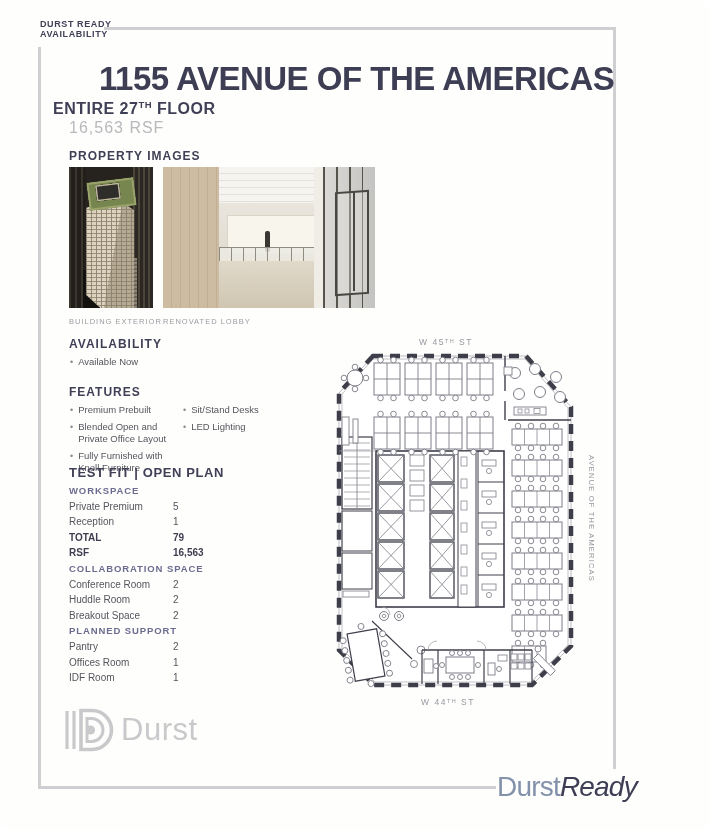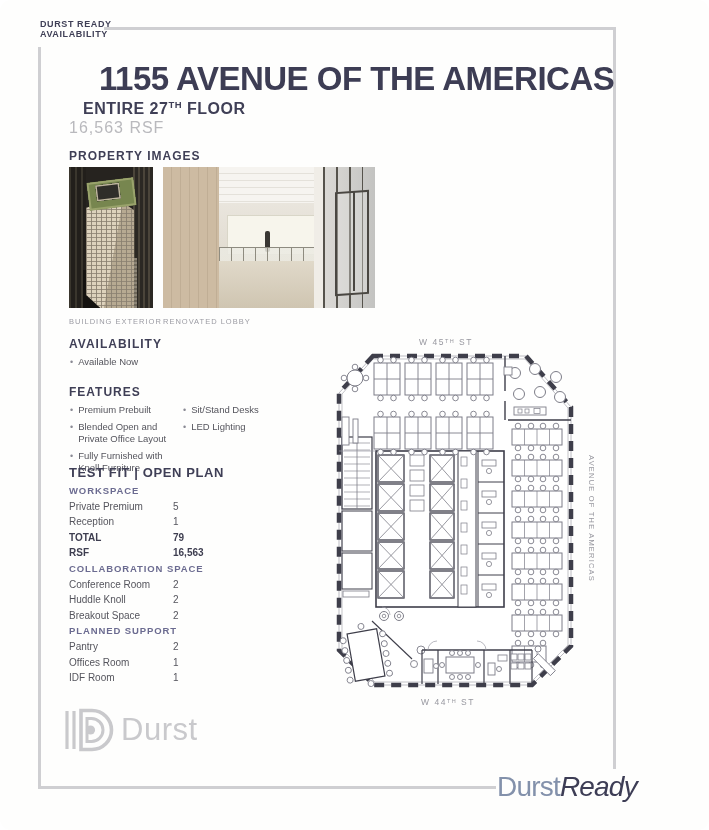--- a/index.html
+++ b/index.html
@@ -11,21 +11,21 @@
   .fl-top{left:104px;top:27px;width:511px;height:2.5px;}
   .fl-right{left:613px;top:27px;width:2.5px;height:742px;}
   .fl-left{left:38px;top:47px;width:2.5px;height:741px;}
   .fl-bottom{left:38px;top:786px;width:458px;height:2.5px;}
 
   
   .brand-tag{position:absolute;left:40px;top:20px;font-size:9px;font-weight:bold;
              letter-spacing:.6px;line-height:9.5px;color:#3f3f56;}
   .title{position:absolute;left:57px;top:60px;font-size:33px;font-weight:bold;
          letter-spacing:-0.5px;color:#3d3d54;white-space:nowrap;margin-left:42px;}
-  .subtitle{position:absolute;left:83px;top:99px;font-size:16px;font-weight:bold;
+  .subtitle{position:absolute;left:53px;top:99px;font-size:16px;font-weight:bold;
             letter-spacing:.5px;color:#3f3f56;}
   .subtitle sup{font-size:9.5px;}
   .rsf{position:absolute;left:69px;top:119px;font-size:16px;letter-spacing:1px;color:#b9b9bd;}
 
   
   .sec-head{position:absolute;font-size:12px;font-weight:bold;letter-spacing:1px;color:#3f3f56;}
   .h-prop{left:69px;top:149px;font-size:12px;}
   .h-avail{left:69px;top:337px;}
   .h-feat{left:69px;top:385px;}
   .h-testfit{left:69px;top:465px;font-size:13px;letter-spacing:.6px;}
@@ -205,21 +205,21 @@
       <div class="tf-row bold">
         <span class="tf-label">RSF</span>
         <span class="tf-value">16,563</span>
       </div>
       <div class="tf-section-head">COLLABORATION SPACE</div>
       <div class="tf-row">
         <span class="tf-label">Conference Room</span>
         <span class="tf-value">2</span>
       </div>
       <div class="tf-row">
-        <span class="tf-label">Huddle Knoll</span>
+        <span class="tf-label">Huddle Room</span>
         <span class="tf-value">2</span>
       </div>
       <div class="tf-row">
         <span class="tf-label">Breakout Space</span>
         <span class="tf-value">2</span>
       </div>
       <div class="tf-section-head">PLANNED SUPPORT</div>
       <div class="tf-row">
         <span class="tf-label">Pantry</span>
         <span class="tf-value">2</span>

